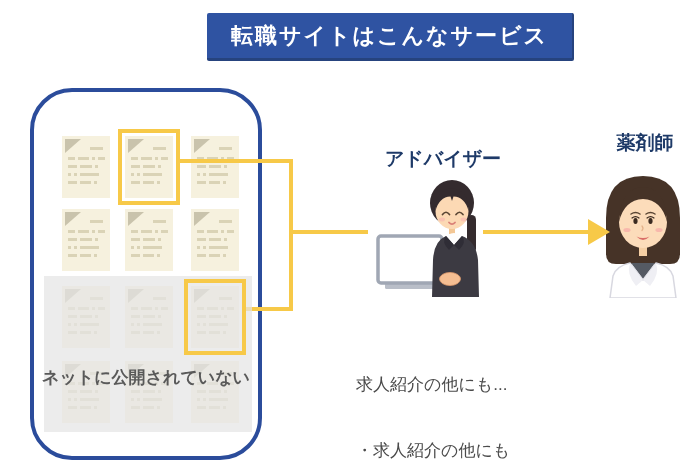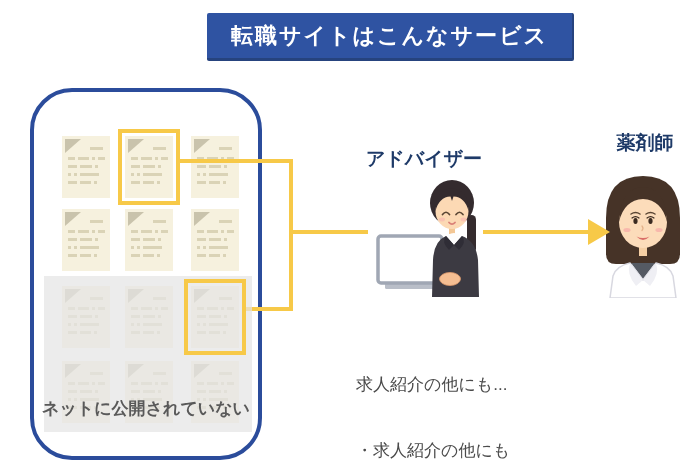--- a/index.html
+++ b/index.html
@@ -22,21 +22,21 @@
   .doc{position:absolute;width:48px;height:62px;}
   .pool-overlay{
     position:absolute;left:10px;top:184px;width:208px;height:156px;
     background:rgba(228,228,228,0.72);z-index:3;
   }
   .hl{
     position:absolute;width:62px;height:76px;border:4px solid #F7C948;
     box-sizing:border-box;background:transparent;z-index:4;
   }
   .pool-caption{
-    position:absolute;left:0;top:307px;width:100%;text-align:center;z-index:5;
+    position:absolute;left:0;top:276px;width:100%;text-align:center;z-index:5;
     color:#595959;font-size:17px;font-weight:bold;line-height:20px;
   }
   
   .yline{position:absolute;background:#F7C948;z-index:1;}
   .arrow-head{
     position:absolute;width:0;height:0;z-index:3;
     border-left:22px solid #F7C948;border-top:13px solid transparent;border-bottom:13px solid transparent;
   }
   
   .figure-label{position:absolute;color:#1E3A68;font-size:19px;font-weight:bold;text-align:center;z-index:5;}
@@ -284,21 +284,21 @@
     </div>
   </div>
 
   <div class="yline" style="left:176px;top:159px;width:117px;height:4px;"></div>
   <div class="yline" style="left:242px;top:307px;width:51px;height:4px;"></div>
   <div class="yline" style="left:289px;top:159px;width:4px;height:152px;"></div>
   <div class="yline" style="left:293px;top:230px;width:75px;height:4px;"></div>
   <div class="yline" style="left:483px;top:230px;width:107px;height:4px;"></div>
   <div class="arrow-head" style="left:588px;top:219px;"></div>
 
-  <div class="figure-label" style="left:364px;top:146px;width:120px;">アドバイザー</div>
+  <div class="figure-label" style="left:383px;top:146px;width:120px;">アドバイザー</div>
   <svg class="fig" style="left:372px;top:175px;" width="122" height="122" viewBox="0 0 122 122">
 
     <g>
       <rect x="13" y="108" width="50" height="6" rx="1.5" fill="#B9BEC8"></rect>
       <rect x="6" y="61" width="64" height="47" rx="3" fill="#FFFFFF" stroke="#A0A7B4" stroke-width="3.5"></rect>
     </g>
 
     <g>
       <ellipse cx="80" cy="28" rx="22" ry="23" fill="#342B2E"></ellipse>
       <rect x="95" y="40" width="9" height="38" rx="4.5" fill="#342B2E"></rect>

